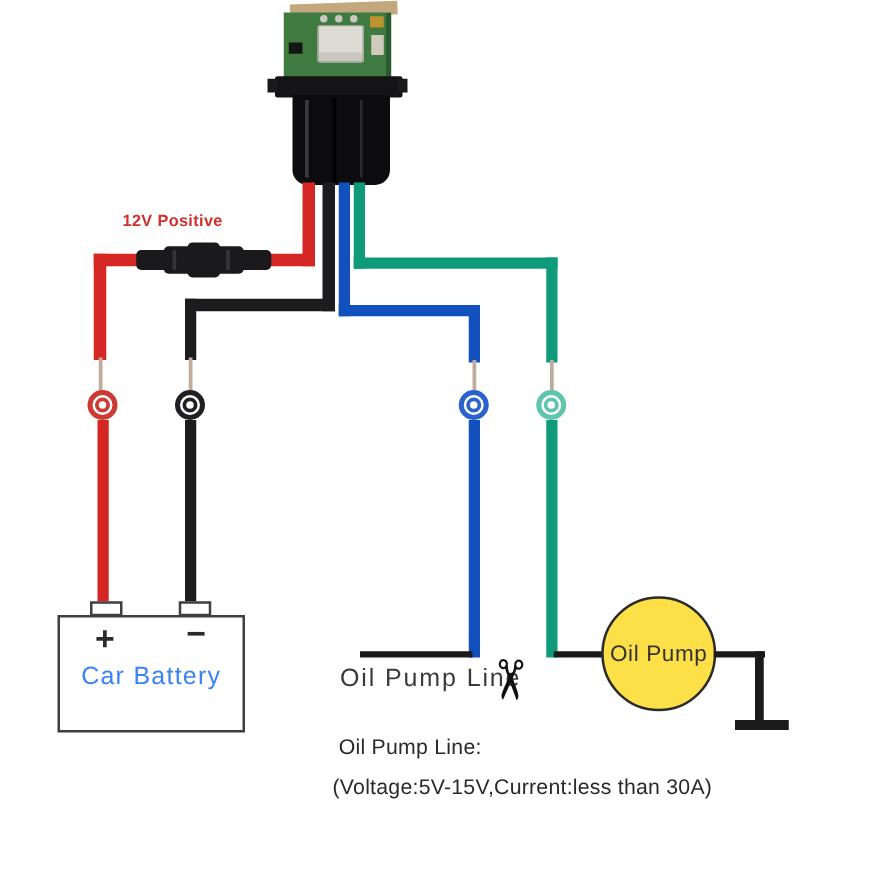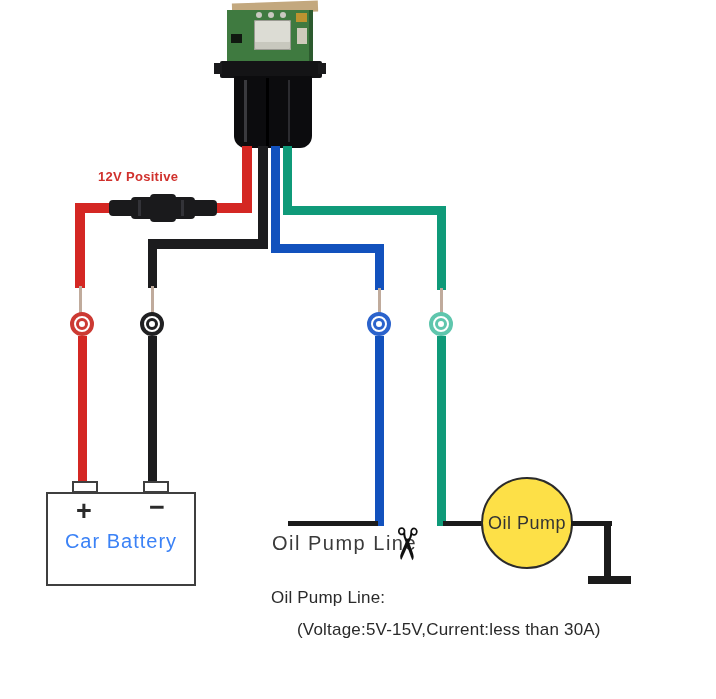--- a/index.html
+++ b/index.html
@@ -150,16 +150,16 @@
   <div>
     <div class="battery-post" style="left:72px;top:481px;"></div>
     <div class="battery-post" style="left:143px;top:481px;"></div>
     <div class="battery-box"></div>
     <div class="term-sign" style="left:76px;top:498px;">+</div>
     <div class="term-sign" style="left:149px;top:494px;">−</div>
     <div class="battery-label">Car Battery</div>
   </div>
 
   <div class="spec" style="left:271px;top:560px;margin-top:28px;">Oil Pump Line:</div>
-  <div class="spec" style="left:266px;top:620px;margin-left:31px;">(Voltage:5V-15V,Current:less than 30A)</div>
+  <div class="spec" style="left:266px;top:620px;">(Voltage:5V-15V,Current:less than 30A)</div>
 
 
 </div>
 
 </body></html>

